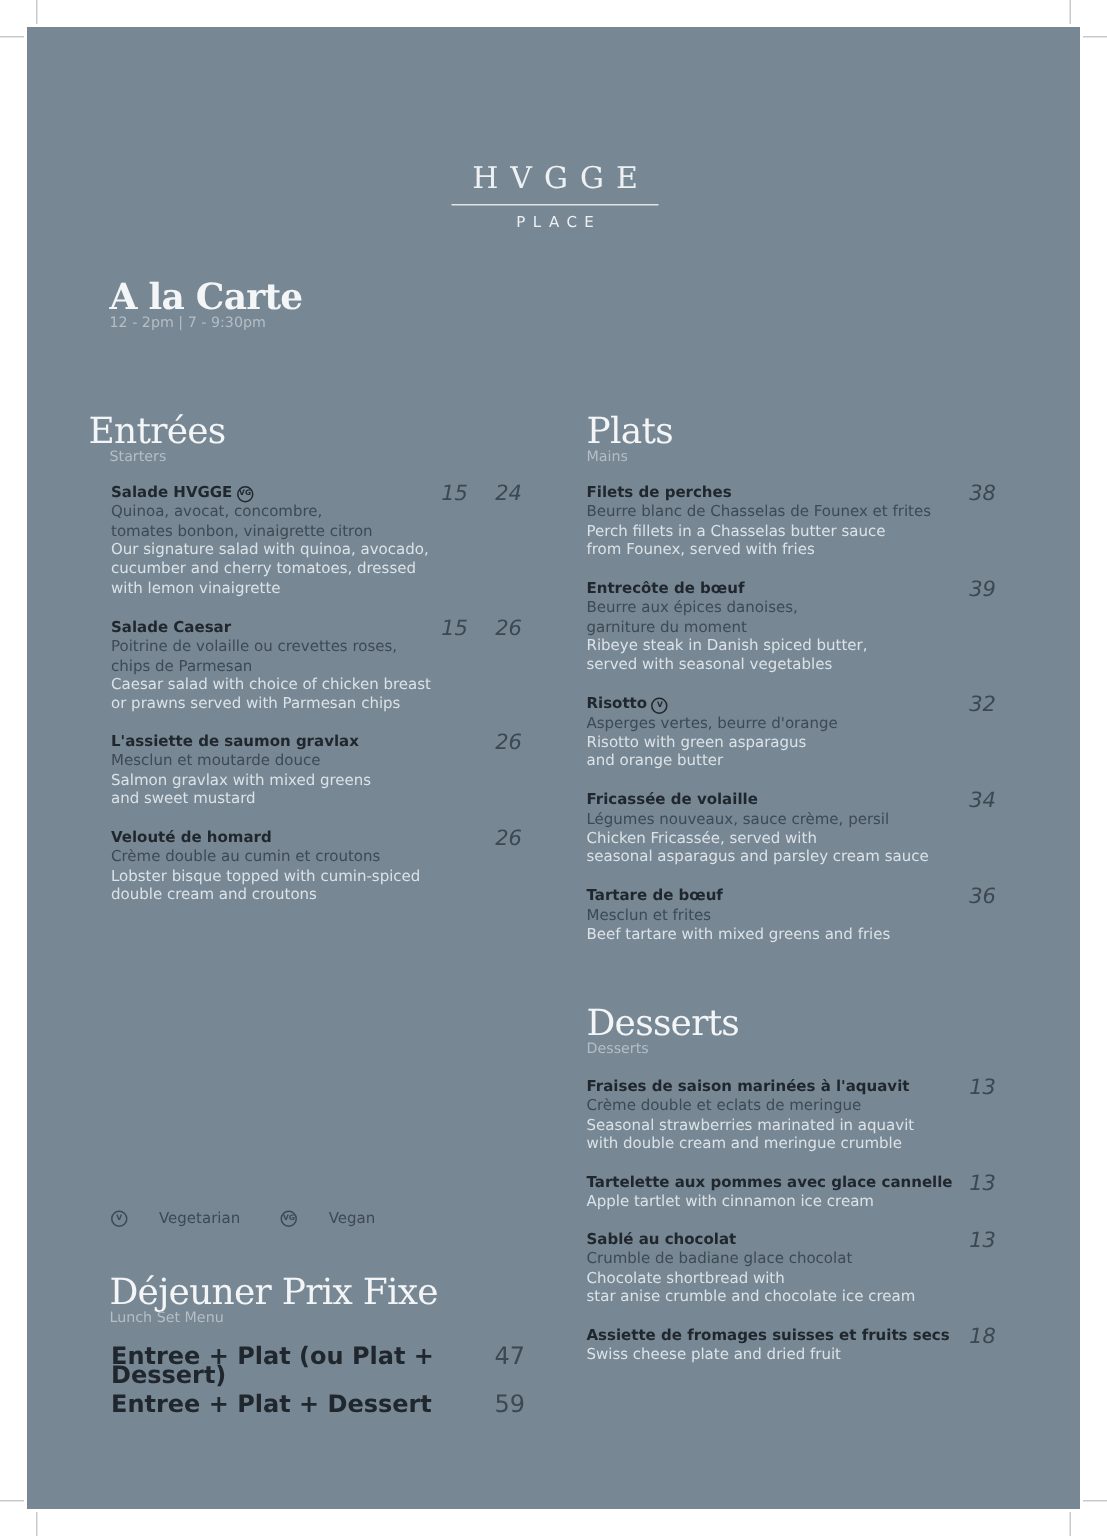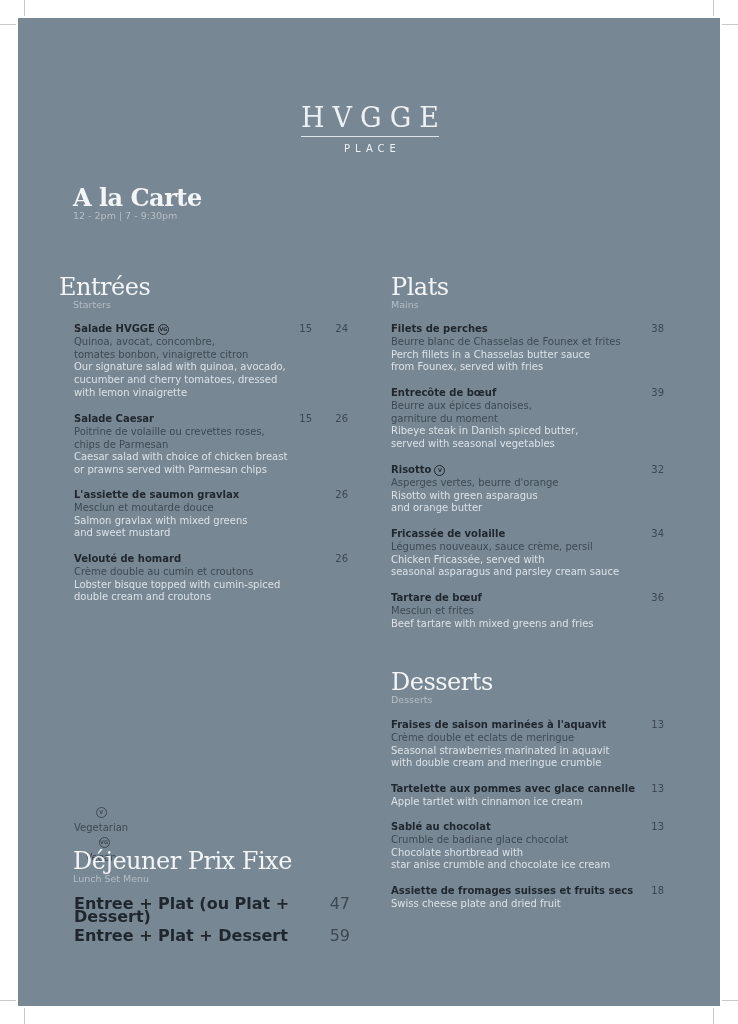--- a/index.html
+++ b/index.html
@@ -1,31 +1,31 @@
 <!DOCTYPE html>
 <html><head>
 <meta charset="utf-8">
 <style>
   html, body { margin:0; padding:0; }
   body { width:738px; height:1024px; background:#ffffff; position:relative; overflow:hidden; font-family:"DejaVu Sans", sans-serif; }
   .crop { position:absolute; background:#c9c9c9; }
   .panel { position:absolute; left:18px; top:18px; width:702px; height:988px; background:#778793; }
   .logo { position:absolute; left:280px; top:103px; width:180px; text-align:center; color:#eef1f4; }
-  .logo .name { font-family:"DejaVu Serif", serif; font-size:27px; letter-spacing:8px; line-height:30px; padding-left:8px; }
+  .logo .name { font-family:"DejaVu Serif", serif; font-size:20px; letter-spacing:8px; line-height:30px; padding-left:8px; }
   .logo .rule { width:138px; height:1px; background:#dfe4e8; margin:3px auto 6px; }
   .logo .sub { font-family:"DejaVu Sans", sans-serif; font-size:10px; letter-spacing:5px; padding-left:5px; }
   .h-title { position:absolute; font-family:"DejaVu Serif", serif; color:#f3f5f7; font-size:24px; line-height:26px; letter-spacing:-0.5px; }
   .h-sub { position:absolute; font-size:9.5px; color:#b4bec7; line-height:11px; }
   .item { position:absolute; font-size:10px; line-height:12.8px; }
   .item .nm { color:#1f262d; font-weight:bold; display:flex; align-items:center; }
   .item .fr { color:#3d4a55; white-space:nowrap; }
   .item .en { color:#dbe2e8; white-space:nowrap; }
-  .price { position:absolute; font-size:10px; color:#3c4852; text-align:right; width:24px; line-height:12.8px; }
+  .price { position:absolute; font-size:14px; color:#3c4852; text-align:right; width:24px; line-height:12.8px;font-style:italic; }
   .badge { display:inline-flex; align-items:center; justify-content:center; width:9px; height:9px; border:1px solid #1f262d; border-radius:50%; font-size:5px; margin-left:3px; font-weight:bold; color:#1f262d; line-height:1; }
-  .legend { position:absolute; left:74px; top:807px; font-size:10px; color:#3d4a55; display:flex; align-items:center; gap:4px;flex-direction:column; }
+  .legend { position:absolute; left:74px; top:807px; font-size:10px; color:#3d4a55; display:flex; align-items:center; gap:21px; }
   .legend .badge { border-color:#3d4a55; color:#3d4a55; margin-left:0; }
   .lunch-row { position:absolute; left:74px; width:276px; font-size:16px; color:#1f262d; font-weight:bold; display:flex; justify-content:space-between; line-height:12.8px; }
   .lunch-row .p { font-weight:normal; color:#3c4852; }
 </style>
 </head>
 <body>
 
 <div class="crop" style="left:24px;top:0;width:1px;height:16px;"></div>
 <div class="crop" style="left:0;top:24px;width:16px;height:1px;"></div>
 <div class="crop" style="left:713px;top:0;width:1px;height:16px;"></div>

